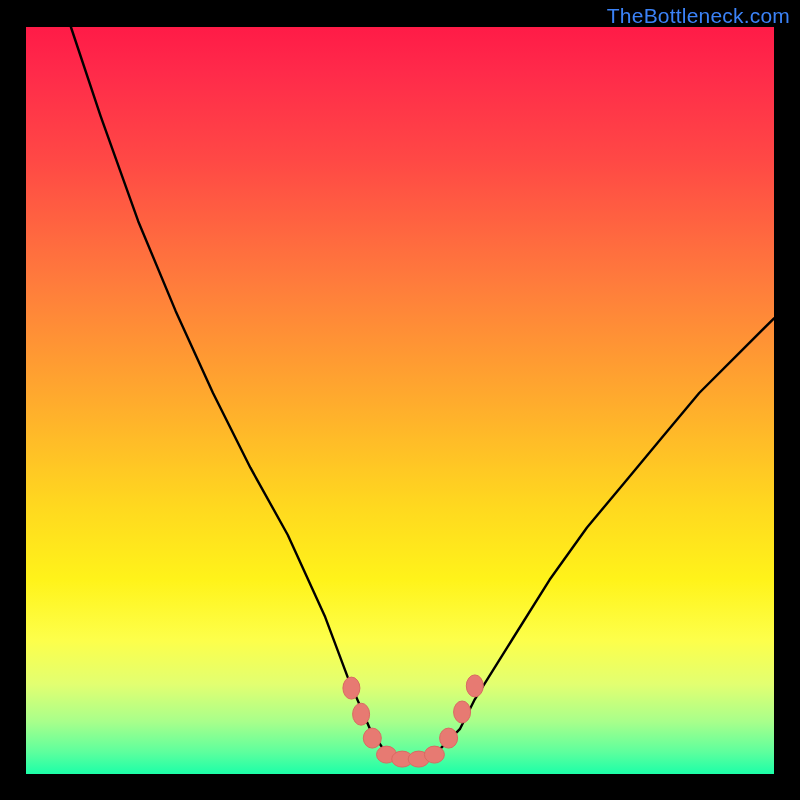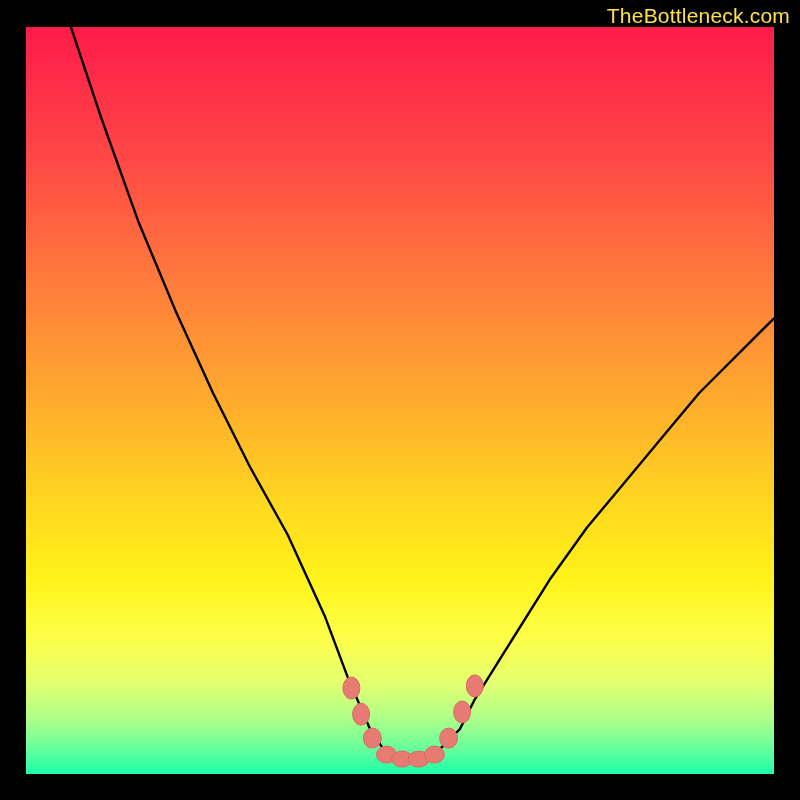--- a/index.html
+++ b/index.html
@@ -39,21 +39,21 @@
       #e2ff71 88%,
       #a8ff8b 93%,
       #5fff9d 97%,
       #1cffa8 100%
     );
   }
   .watermark {
     position: absolute;
     top: 4px;
     right: 10px;
-    color: #fde047;
+    color: #3b82f6;
     font-size: 21px;
     letter-spacing: 0.2px;
     font-weight: 400;
   }
   svg.curve {
     position: absolute;
     left: 0;
     top: 0;
     width: 748px;
     height: 747px;

